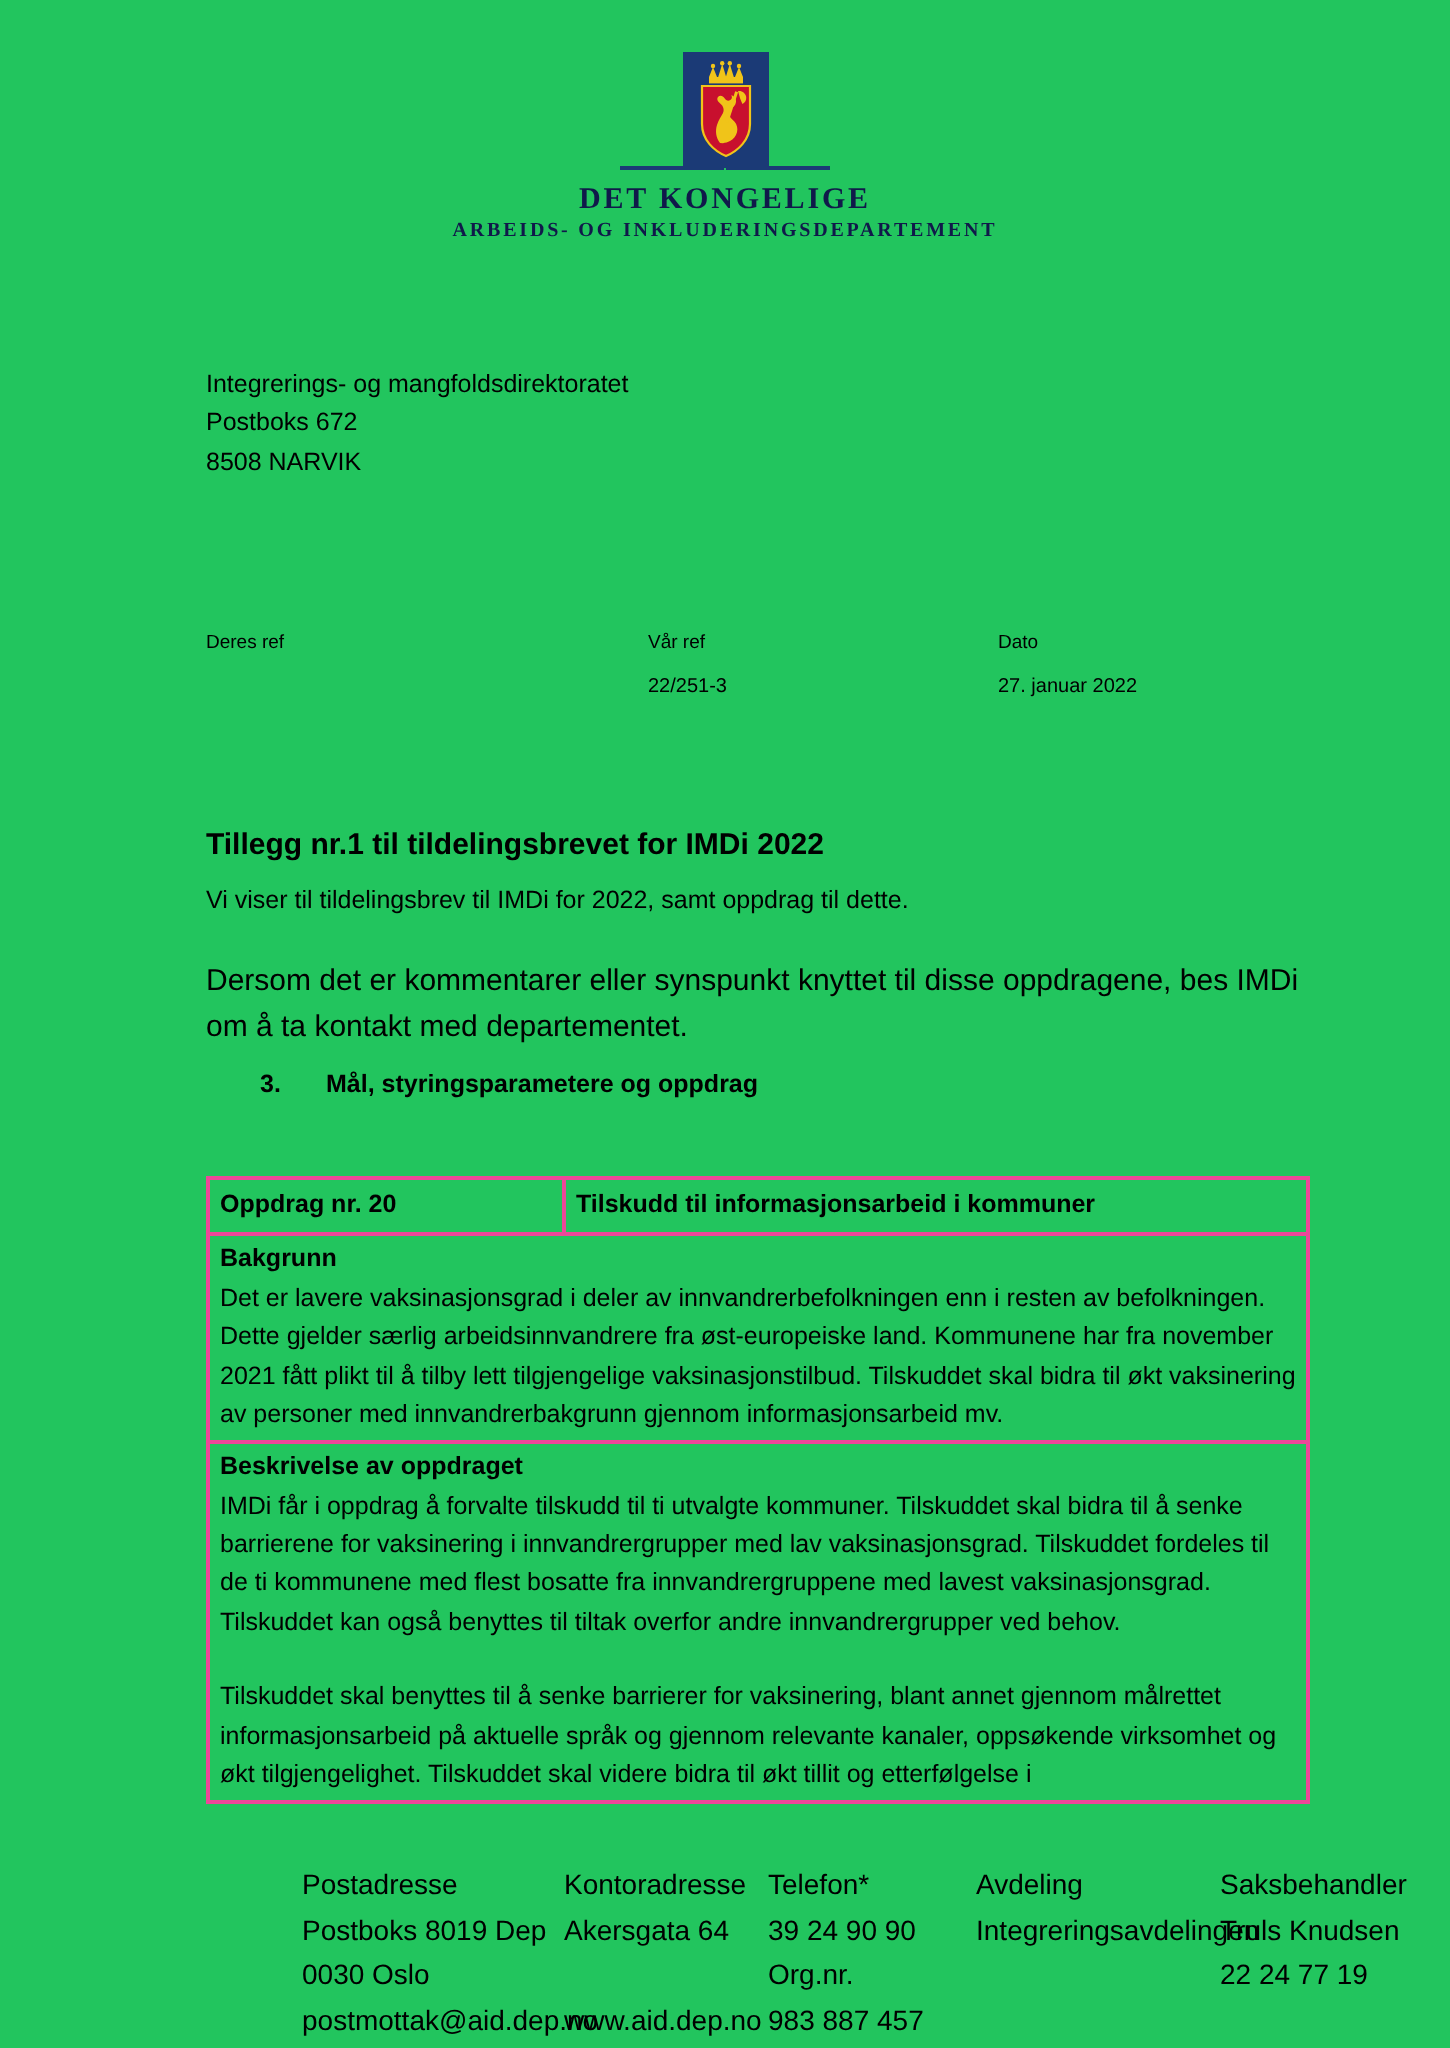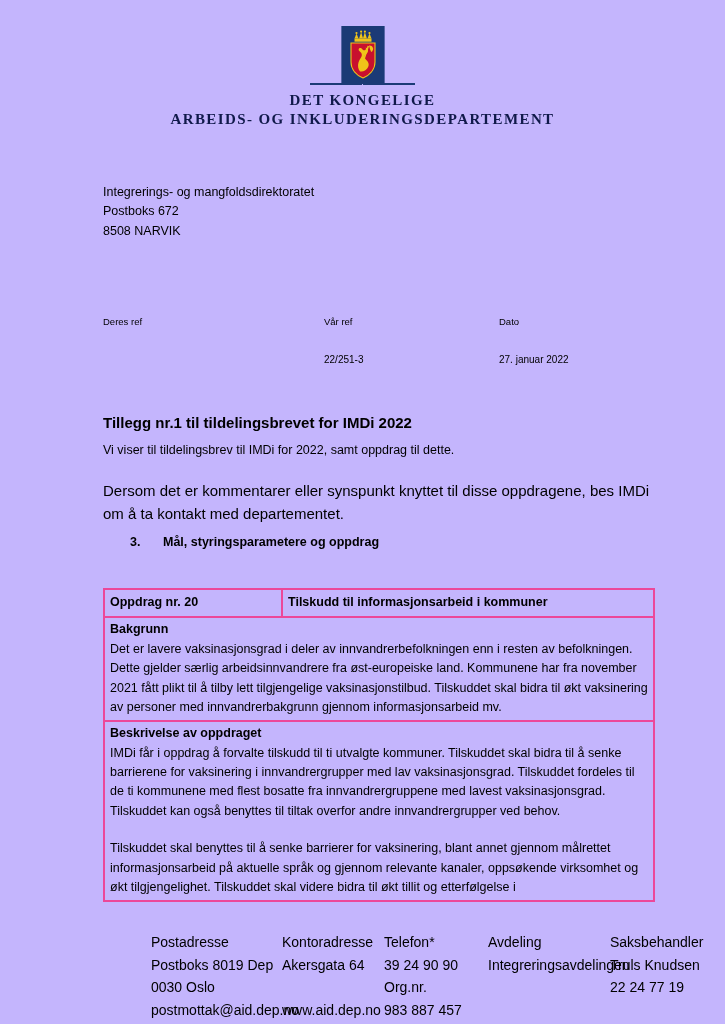--- a/index.html
+++ b/index.html
@@ -12,21 +12,21 @@
     height: 1024px;
     position: relative;
     font-family: "Liberation Sans", sans-serif;
     color: #000000;
     overflow: hidden;
   }
 
   .page {
     position: absolute;
     inset: 0;
-    background: #c4b5fd;
+    background: #22c55e;
   }
 
   
   .letterhead {
     position: absolute;
     left: 0;
     top: 26px;
     width: 725px;
     text-align: center;
   }
@@ -57,21 +57,21 @@
   .rule-right { left: 363px; }
 
   .lh-line1, .lh-line2 {
     font-family: "Liberation Serif", serif;
     font-weight: bold;
     color: #10194a;
     letter-spacing: 1.4px;
     line-height: 1.28;
   }
   .lh-line1 { font-size: 15px; margin-top: 3px; }
-  .lh-line2 { font-size: 15px; }
+  .lh-line2 { font-size: 10px; }
 
   
   .recipient {
     position: absolute;
     left: 103px;
     top: 183px;
     font-size: 12.5px;
     line-height: 1.55;
   }
 
@@ -81,21 +81,21 @@
     left: 103px;
     top: 316px;
     width: 560px;
     font-size: 9.5px;
   }
   .refrow .cols { display: flex; }
   .refcol-1 { width: 221px; }
   .refcol-2 { width: 175px; }
   .refcol-3 { width: 160px; }
   .refval {
-    margin-top: 27px;
+    margin-top: 11px;
     font-size: 10px;
   }
 
   
   .doc-title {
     position: absolute;
     left: 103px;
     top: 414px;
     font-size: 15px;
     font-weight: bold;

